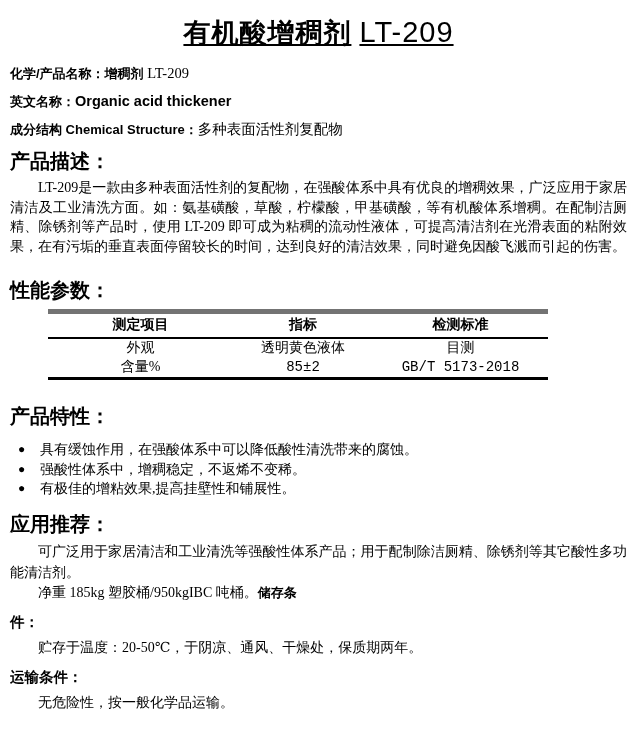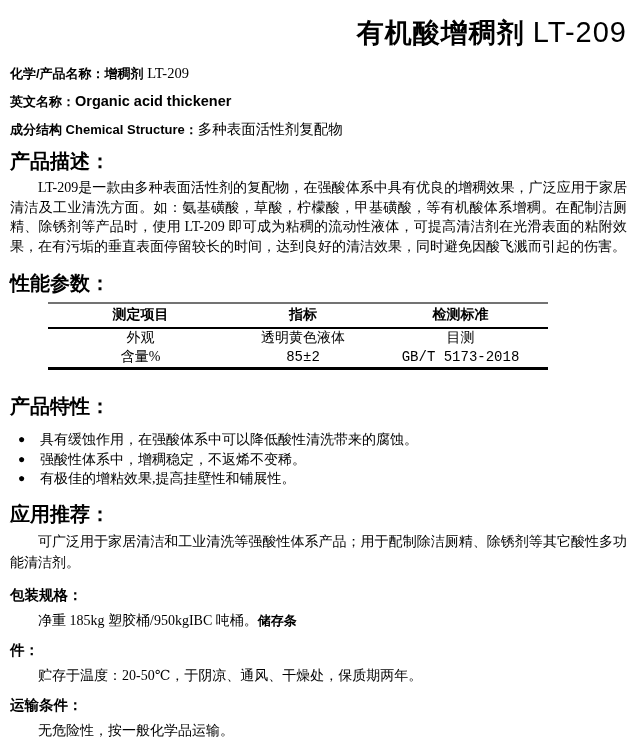--- a/index.html
+++ b/index.html
@@ -11,23 +11,24 @@
     padding: 12px 10px 0 10px;
     background: #ffffff;
     color: #000000;
     font-family: "Liberation Serif", "DejaVu Serif", serif;
     font-size: 14px;
     overflow: hidden;
   }
   
   .doc-title {
     margin: 2px 0 13px 0;
-    text-align: right;
+    text-align: center;
     line-height: 36px;
     font-weight: normal;
+    text-decoration: underline;
   }
   .title-cn {
     font-family: "Liberation Sans", "DejaVu Sans", sans-serif;
     font-weight: bold;
     font-size: 27px;
     letter-spacing: 1px;
   }
   .title-code {
     font-family: "Liberation Sans", "DejaVu Sans", sans-serif;
     font-weight: normal;
@@ -71,21 +72,21 @@
     line-height: 19px;
     text-indent: 2em;
   }
   
   .perf-table {
     border-collapse: collapse;
     margin: 9px 0 0 38px;
     width: 500px;
     text-align: center;
     font-size: 14px;
-    border-top: 2px solid #737373;
+    border-top: 5px solid #737373;
     border-bottom: 3px solid #000;
   }
   .perf-table thead tr { border-bottom: 2px solid #000; }
   .perf-table th {
     font-family: "Liberation Sans", "DejaVu Sans", sans-serif;
     font-weight: bold;
     padding: 2px 0 3px 0;
     font-size: 14px;
   }
   .perf-table td { padding: 1px 0 2px 0; line-height: 16px; }
@@ -111,21 +112,21 @@
 
   <p class="info-line"><span class="cjk-bold">化学/产品名称：增稠剂</span>&nbsp;<span class="latin-serif">LT-209</span></p>
 
   <p class="info-line"><span class="cjk-bold">英文名称：</span><span class="latin-sans-bold">Organic acid thickener</span></p>
 
   <p class="info-line"><span class="cjk-bold">成分结构 Chemical Structure：</span><span>多种表面活性剂复配物</span></p>
 
   <div class="sec-h">产品描述：</div>
   <p class="para">LT-209是一款由多种表面活性剂的复配物，在强酸体系中具有优良的增稠效果，广泛应用于家居清洁及工业清洗方面。如：氨基磺酸，草酸，柠檬酸，甲基磺酸，等有机酸体系增稠。在配制洁厕精、除锈剂等产品时，使用 LT-209 即可成为粘稠的流动性液体，可提高清洁剂在光滑表面的粘附效果，在有污垢的垂直表面停留较长的时间，达到良好的清洁效果，同时避免因酸飞溅而引起的伤害。</p>
 
-  <div class="sec-h" style="margin-top:17px;">性能参数：</div>
+  <div class="sec-h" style="margin-top:24px;">性能参数：</div>
 
   <table class="perf-table">
     <colgroup>
       <col style="width:37%">
       <col style="width:28%">
       <col style="width:35%">
     </colgroup>
     <thead>
       <tr>
         <th>测定项目</th>
@@ -152,21 +153,20 @@
   <div class="sec-h">产品特性：</div>
   <ul class="feature-list">
     <li><span class="bullet">●</span><span>具有缓蚀作用，在强酸体系中可以降低酸性清洗带来的腐蚀。</span></li>
     <li><span class="bullet">●</span><span>强酸性体系中，增稠稳定，不返烯不变稀。</span></li>
     <li><span class="bullet">●</span><span>有极佳的增粘效果,提高挂壁性和铺展性。</span></li>
   </ul>
 
   <div class="sec-h" style="margin-top:15px;">应用推荐：</div>
   <p class="para" style="line-height:21px;">可广泛用于家居清洁和工业清洗等强酸性体系产品；用于配制除洁厕精、除锈剂等其它酸性多功能清洁剂。</p>
 
-  <div class="sub-h" style="margin-top:13px;">包装规格：</div>
   <p class="line-p"><span>净重 185kg 塑胶桶/950kgIBC 吨桶。</span><span class="cjk-bold">储存条</span></p>
 
   <div class="sub-h">件：</div>
   <p class="line-p">贮存于温度：20-50℃，于阴凉、通风、干燥处，保质期两年。</p>
 
   <div class="sub-h">运输条件：</div>
   <p class="line-p">无危险性，按一般化学品运输。</p>
 
 </div>
 

